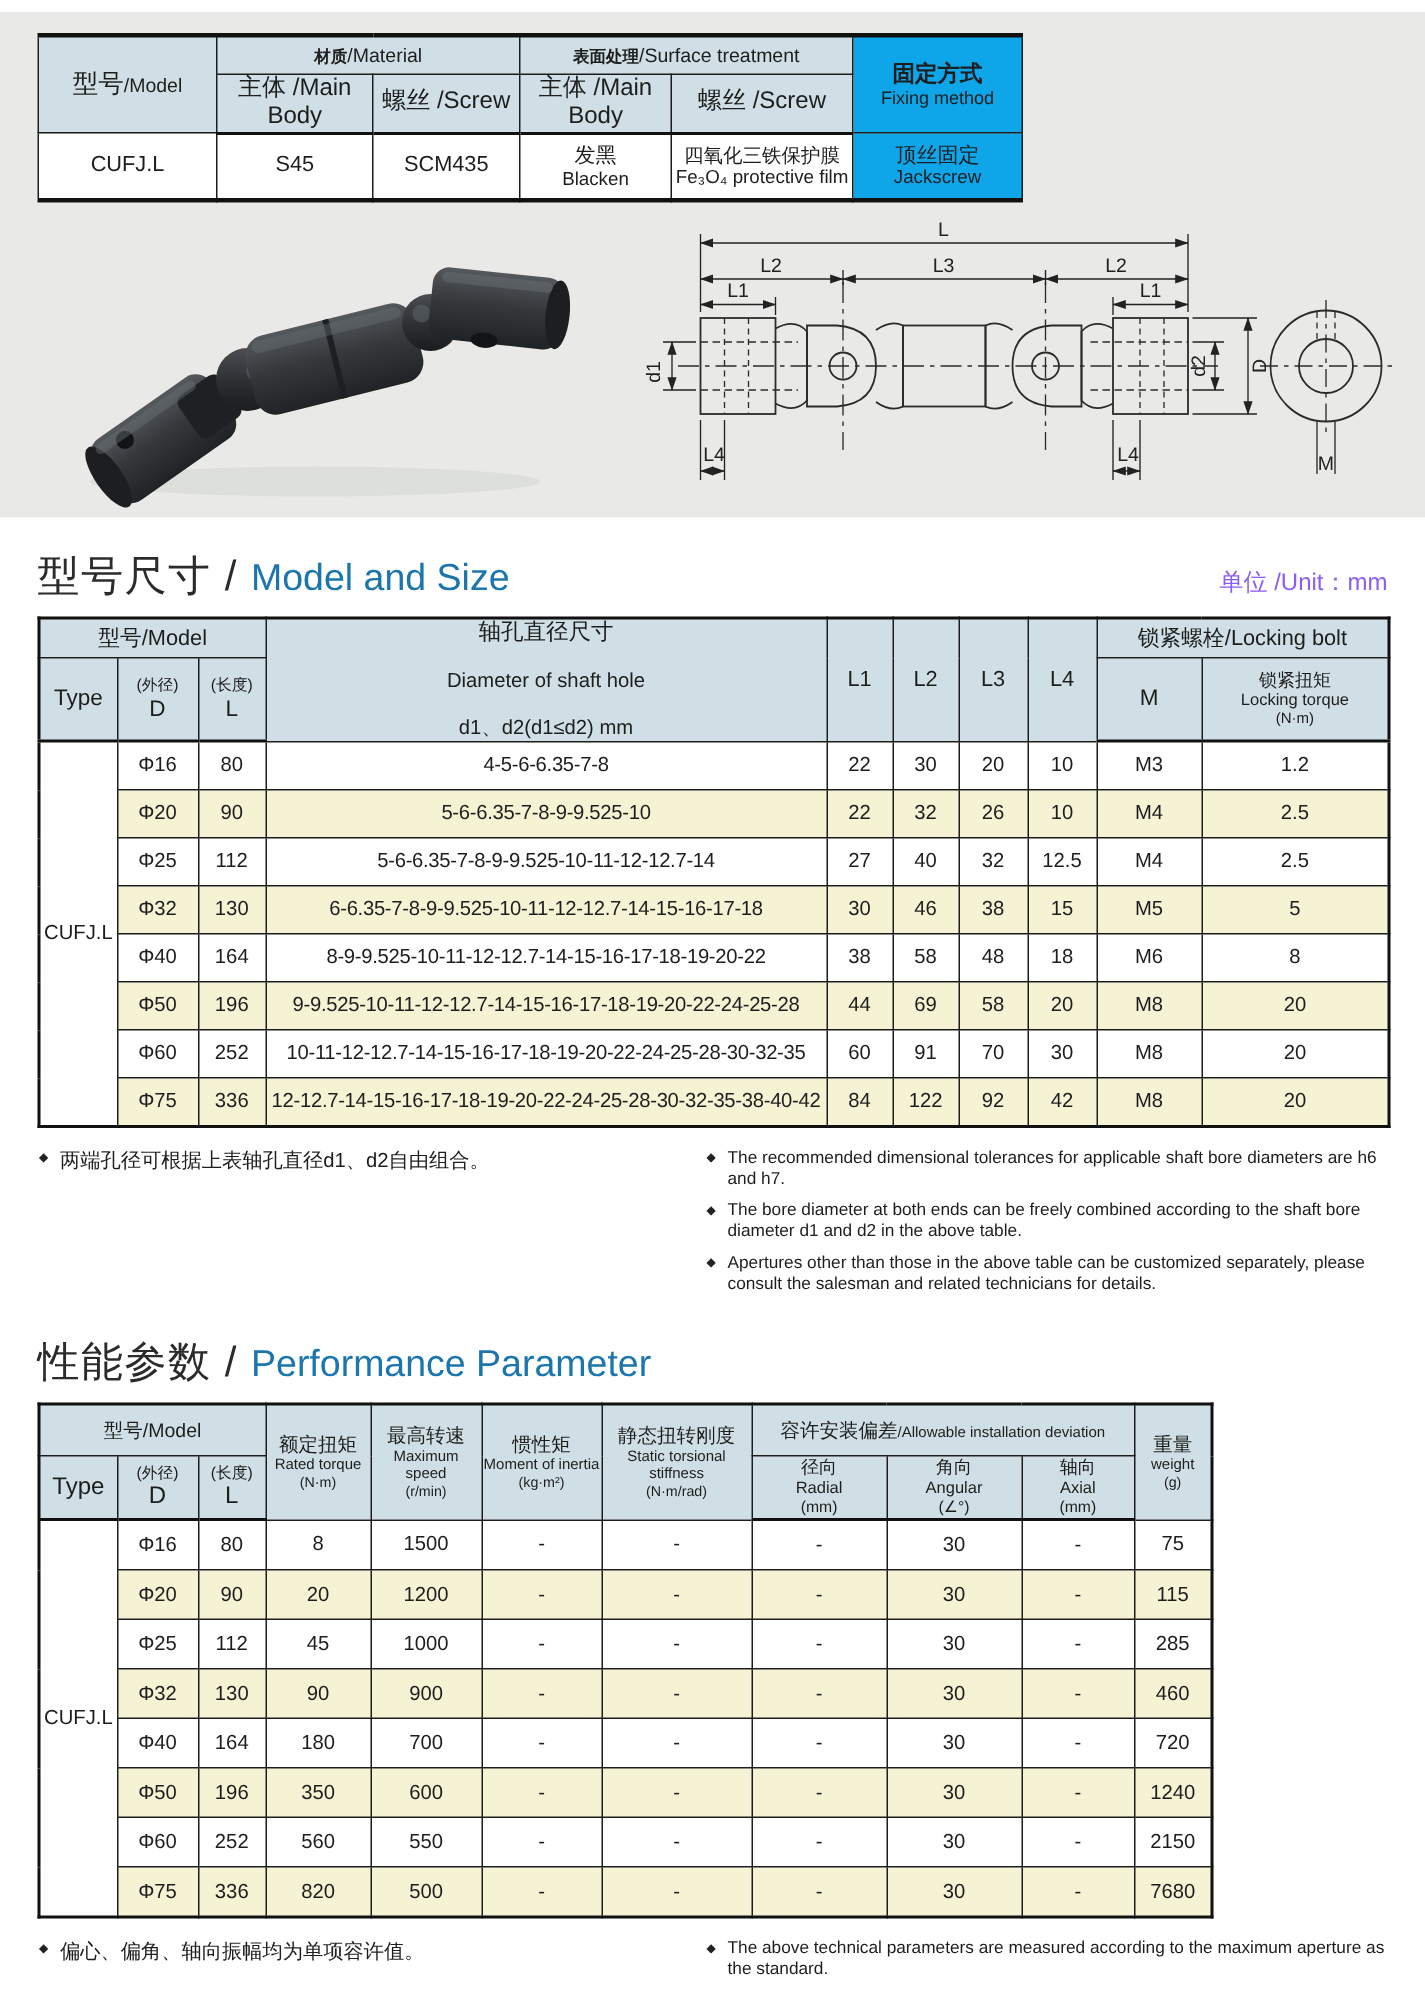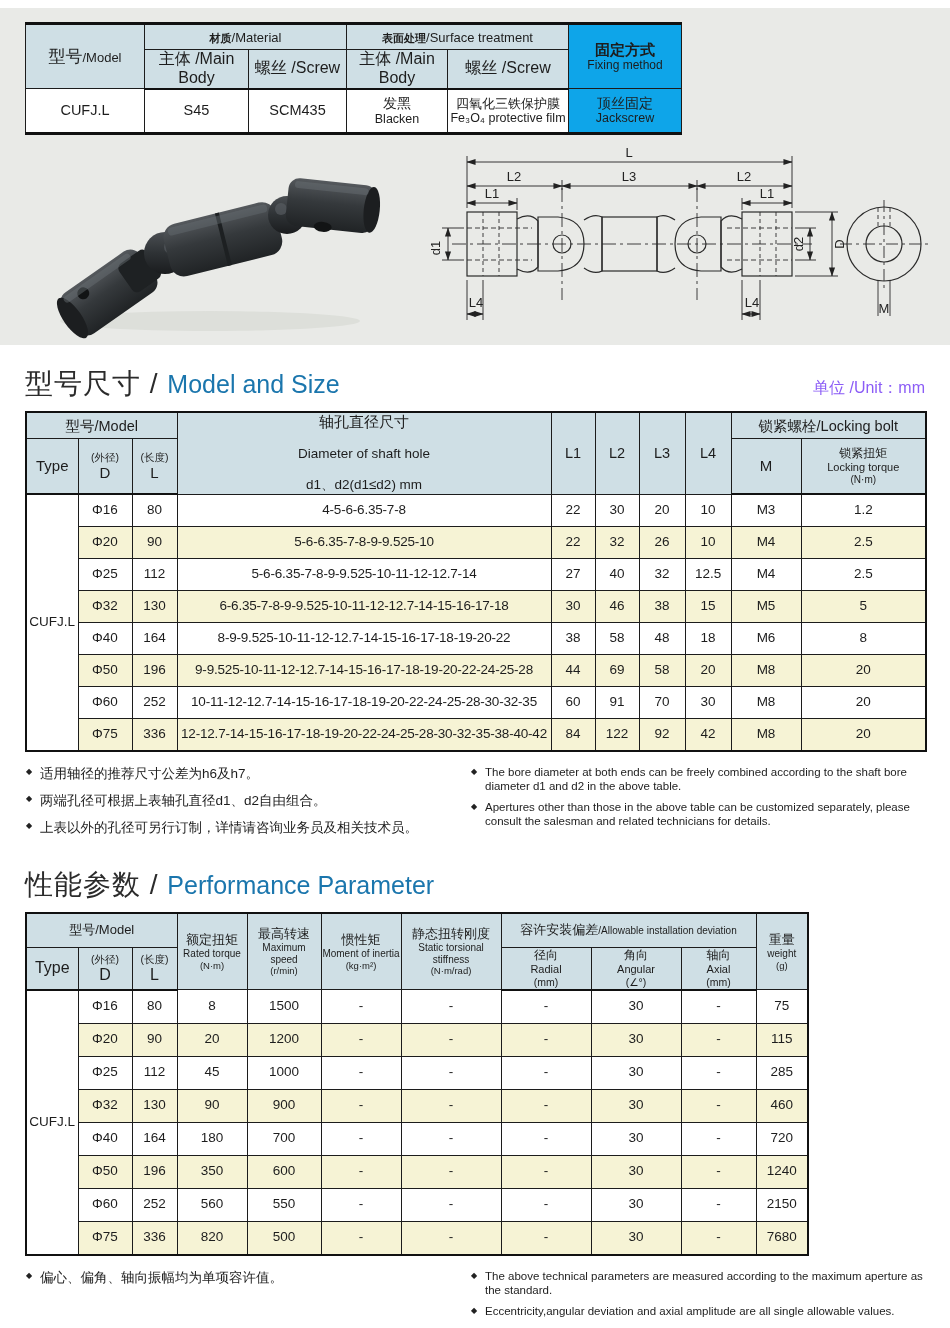--- a/index.html
+++ b/index.html
@@ -380,25 +380,24 @@
         <td>92</td>
         <td>42</td>
         <td>M8</td>
         <td>20</td>
   </tr>
 </tbody>
   </table>
 
 <div class="notes-flex">
   <ul class="notes-cn">
-    <li>适用轴径的推荐尺寸公差为h6及h7。</li>
     <li>两端孔径可根据上表轴孔直径d1、d2自由组合。</li>
-    <li>上表以外的孔径可另行订制，详情请咨询业务员及相关技术员。</li>
   </ul>
   <ul class="notes-en">
+    <li>The recommended dimensional tolerances for applicable shaft bore diameters are h6 and h7.</li>
     <li>The bore diameter at both ends can be freely combined according to the shaft bore diameter d1 and d2 in the above table.</li>
     <li>Apertures other than those in the above table can be customized separately, please consult the salesman and related technicians for details.</li>
   </ul>
 </div>
 
 <div class="sec-head">
   <div class="sec-title"><span>性能参数 /</span> <span class="en">Performance Parameter</span></div>
 </div>
 
 <table class="dtab perf-table">

